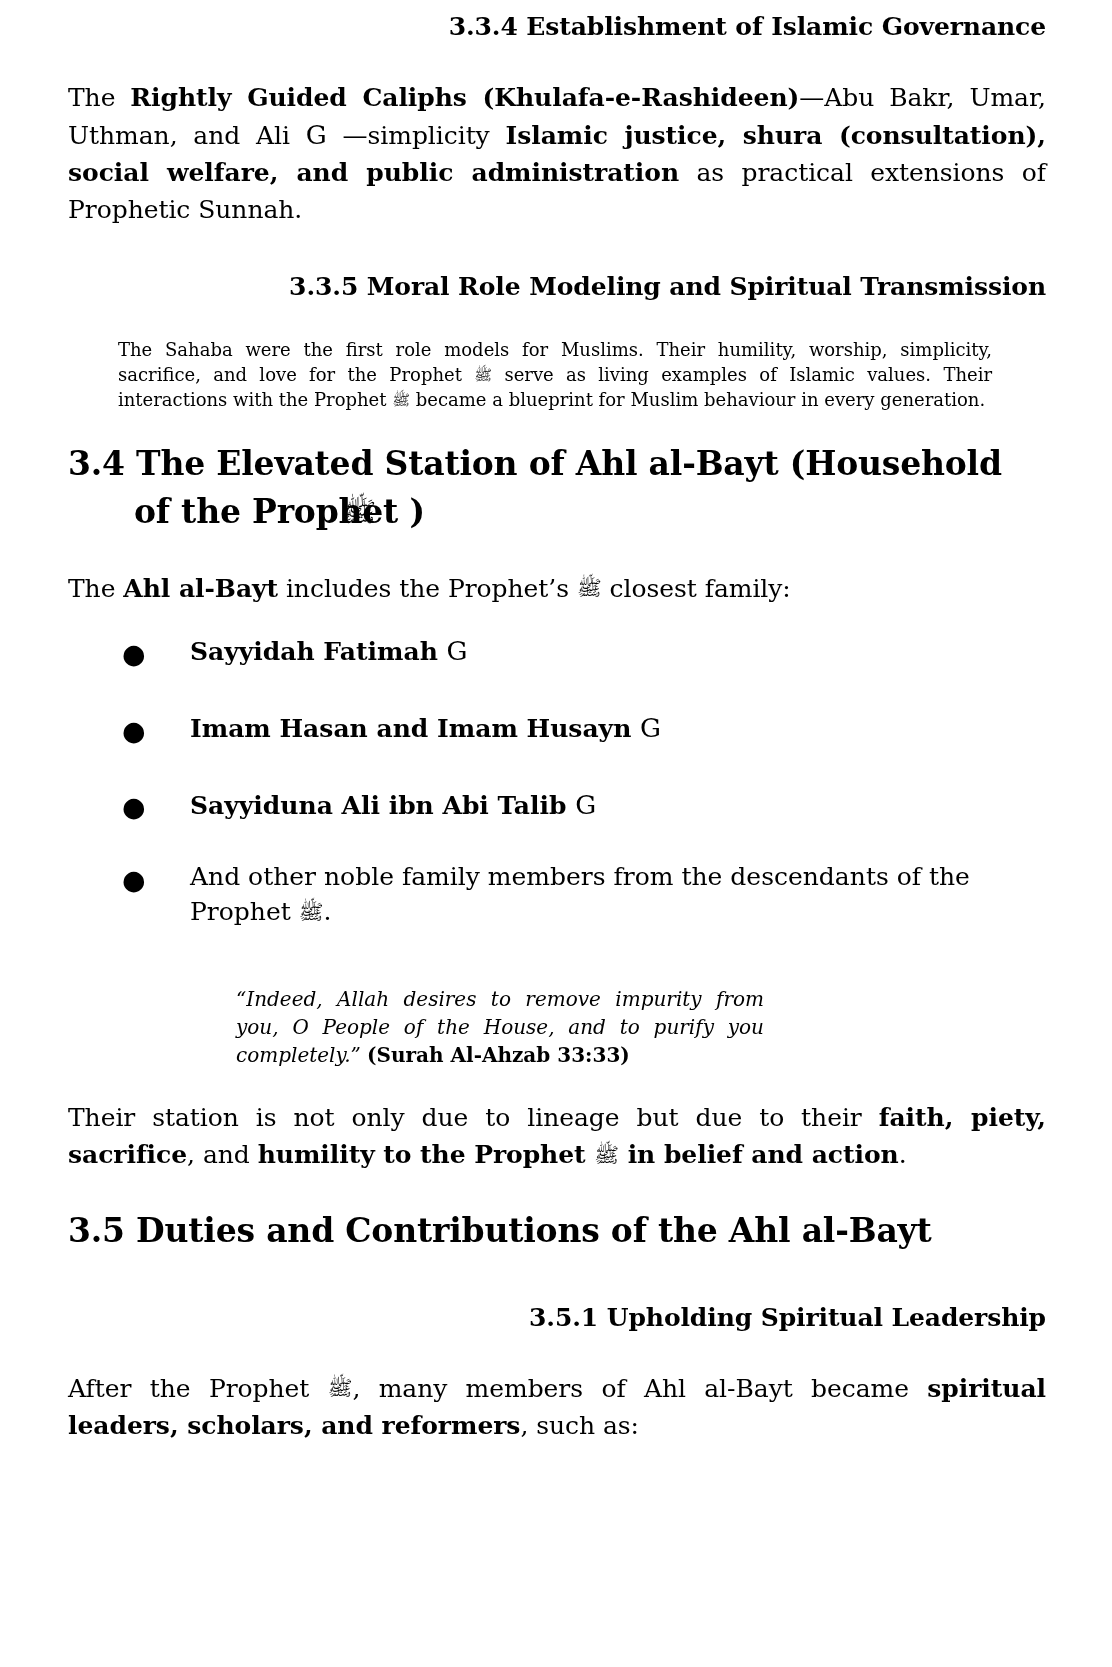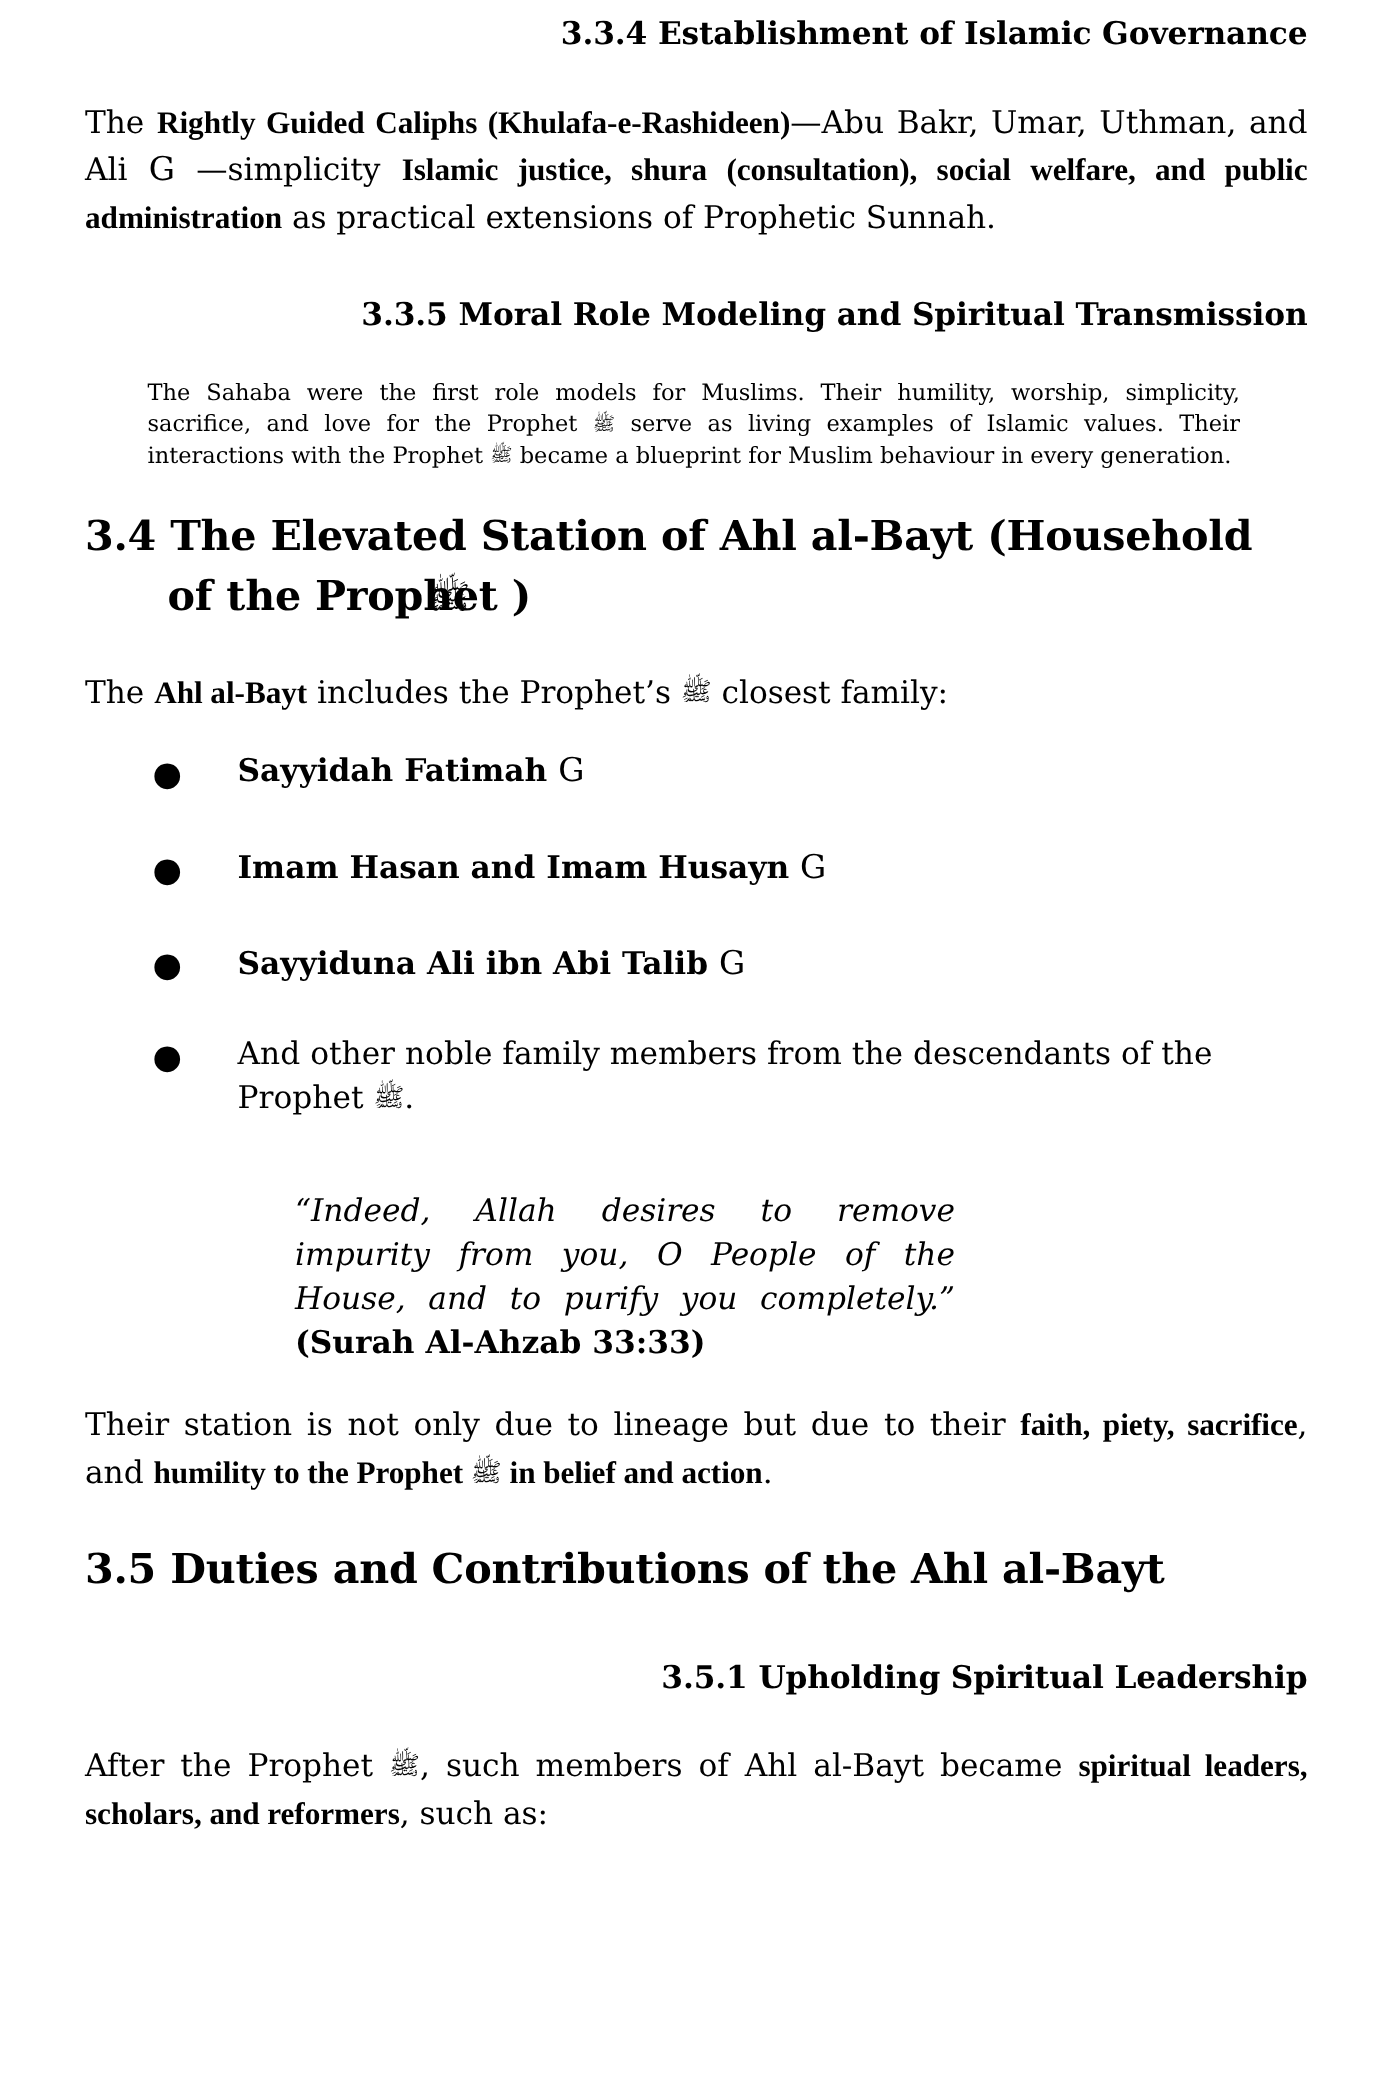--- a/index.html
+++ b/index.html
@@ -81,21 +81,21 @@
     line-height: 1.40;
   }
   ul.bullets > li.strong {
     font-weight: bold;
   }
 
   
   .quote {
     margin: 0 0 0 168px;
     padding-right: 282px;
-    font-size: 25px;
+    font-size: 20px;
     line-height: 1.40;
     font-style: italic;
     text-align: justify;
     text-justify: inter-word;
   }
   .quote .cite {
     font-style: normal;
     font-weight: bold;
   }
 
@@ -106,21 +106,21 @@
     font-weight: normal;
     line-height: 1;
     display: inline-block;
     vertical-align: 0.08em;
   }
   .ra {
     font-style: normal;
     font-weight: normal;
     font-size: 1.05em;
   }
-  b, strong { font-weight: bold; font-family: Liberation Serif, serif; }
+  b, strong { font-weight: bold; }
 
   
   .sp-12 { height: 12px; }
   .sp-26 { height: 26px; }
   .sp-28 { height: 28px; }
   .sp-30 { height: 30px; }
   .sp-34 { height: 34px; }
   .sp-36 { height: 36px; }
   .sp-40 { height: 40px; }
   .sp-44 { height: 44px; }
@@ -181,15 +181,15 @@
   <div class="sp-34"></div>
 
   <h2 class="major">3.5 Duties and Contributions of the Ahl al-Bayt</h2>
 
   <div class="sp-48"></div>
 
   <h3 class="sub">3.5.1 Upholding Spiritual Leadership</h3>
 
   <div class="sp-36"></div>
 
-  <p class="body"><span>After the Prophet </span><span class="saw">ﷺ</span><span>, such members of Ahl al-Bayt became </span><b>spiritual leaders, scholars, and reformers</b><span>, such as:</span></p>
+  <p class="body"><span>After the Prophet </span><span class="saw">ﷺ</span><span>, many members of Ahl al-Bayt became </span><b>spiritual leaders, scholars, and reformers</b><span>, such as:</span></p>
 
 </div>
 
 </body></html>

